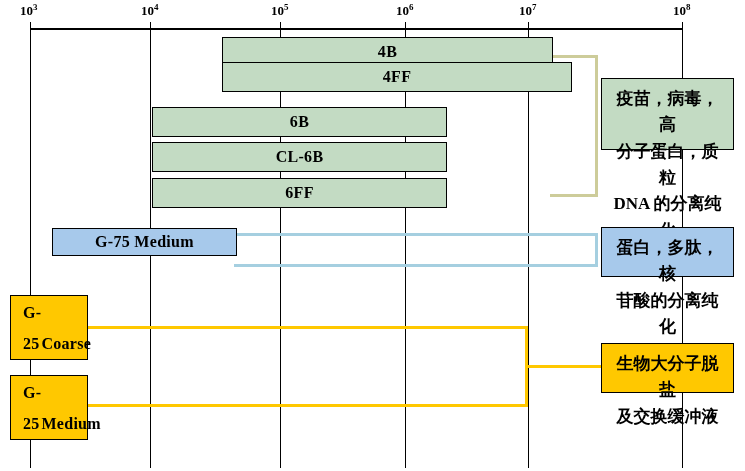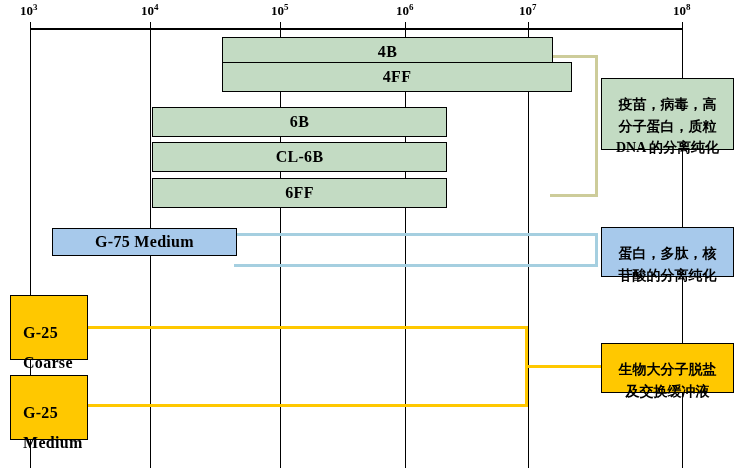--- a/index.html
+++ b/index.html
@@ -44,22 +44,21 @@
     font-size:16px;
     color:#000000;
     font-family:"Liberation Serif","DejaVu Serif",serif;
     letter-spacing:.3px;
   }
   .bar.green{background:#c3dbc3;}
   .bar.blue{background:#a7c9eb;}
   .bar.yellow{
     background:#ffc800;
     justify-content:flex-start;
-    align-items:flex-start;
-    flex-direction:column;
+    align-items:flex-end;
     padding:22px 0 0 12px;
     line-height:1.9;
   }
   
   .bracket{
     position:absolute;
     box-sizing:border-box;
   }
   .bracket.green-br{
     border:3px solid #cdcc9a;
@@ -71,25 +70,25 @@
   }
   .bracket.yellow-br{
     border:3px solid #ffc800;
     border-left:none;
   }
   
   .note{
     position:absolute;
     border:1px solid #000000;
     box-sizing:border-box;
-    font-size:14px;
+    font-size:17px;
     font-weight:bold;
     color:#000000;
     line-height:1.55;
-    padding:15px 7px;
+    padding:7px 7px;
     text-align:center;
     font-family:"Liberation Serif","DejaVu Serif",serif;
   }
   .note.green-note{background:#c3dbc3;}
   .note.blue-note{background:#a7c9eb;}
   .note.yellow-note{background:#ffc800;}
   .ylabel-line{display:block;}
 </style>
 </head>
 <body>

